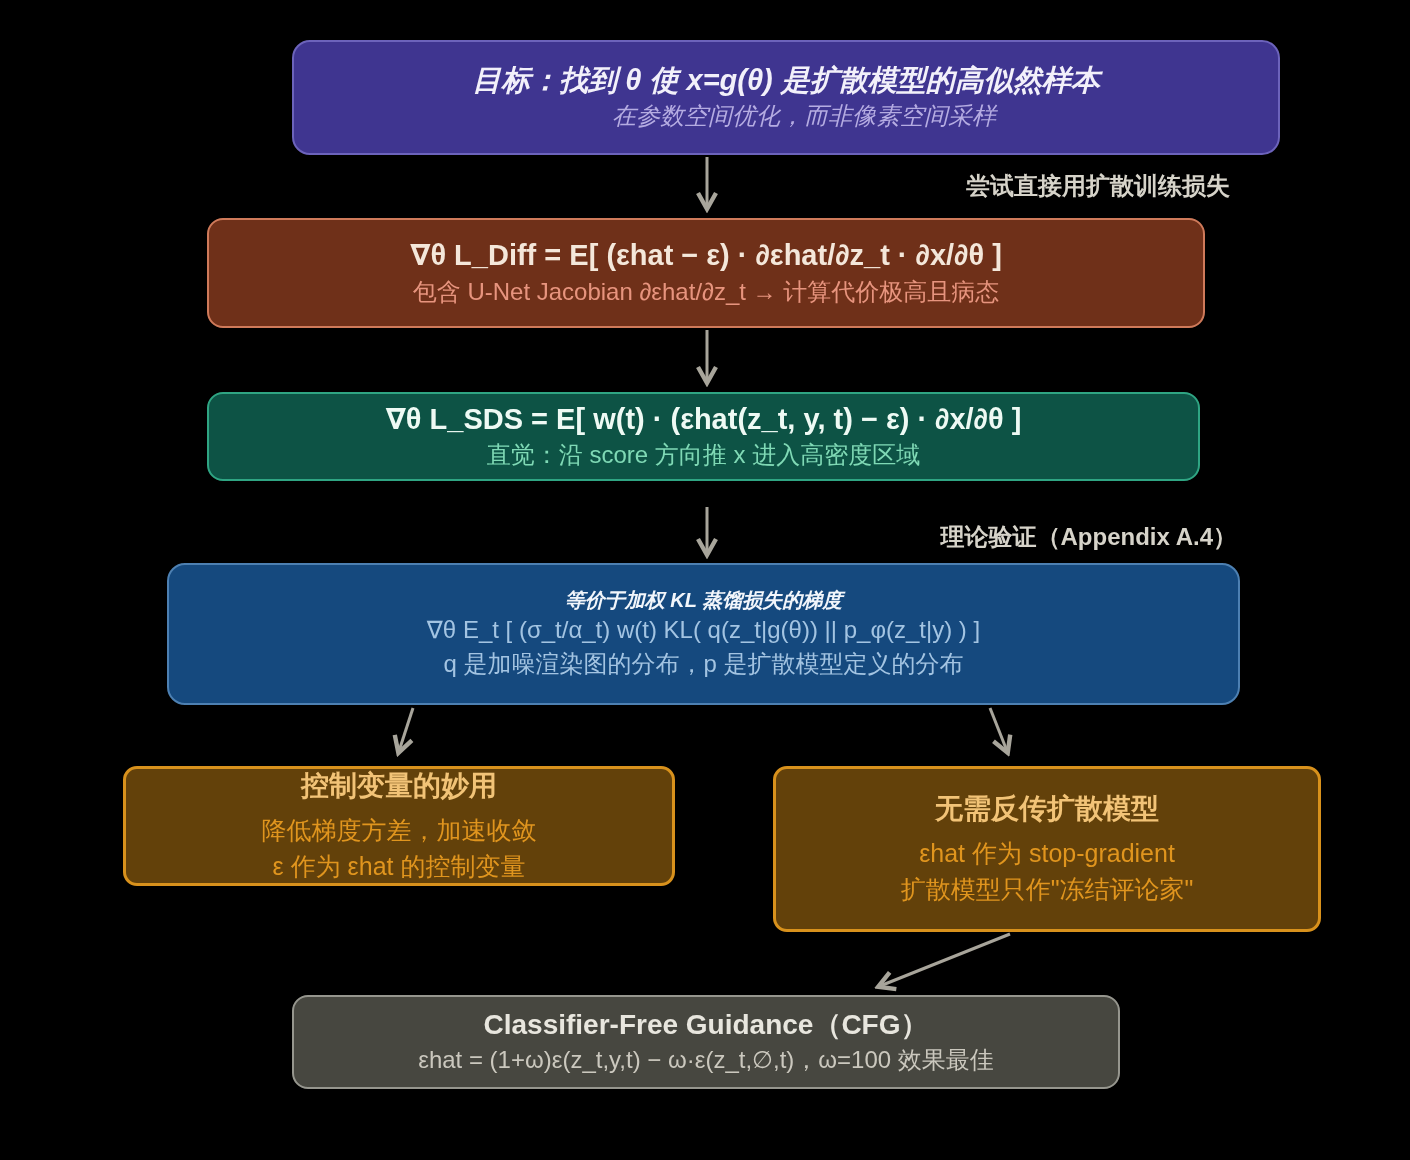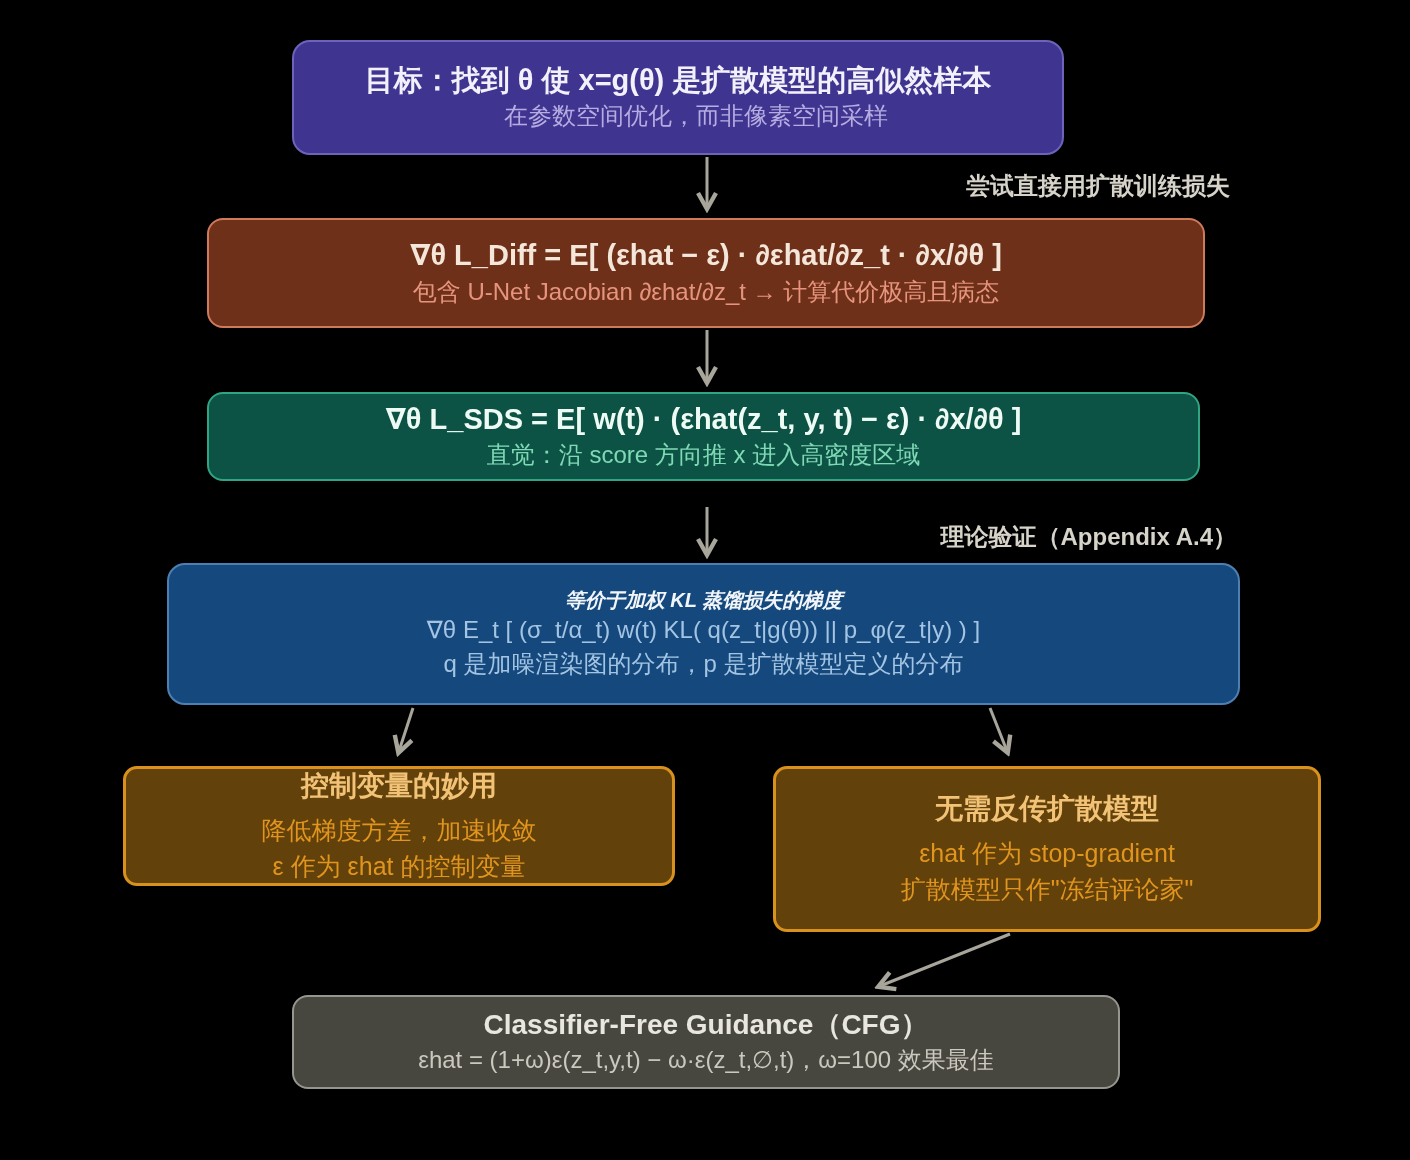--- a/index.html
+++ b/index.html
@@ -35,22 +35,22 @@
     font-weight: bold;
     font-size: 29px;
     line-height: 1.3;
   }
   .node .sub {
     font-size: 24px;
     line-height: 1.42;
   }
   
   .node-goal {
-    left: 292px; top: 40px; width: 772px; height: 115px;
-    background: #3f3590; border: 2px solid #6c63bb; border-radius: 18px;
+    left: 292px; top: 40px; width: 988px; height: 115px;
+    background: #3f3590; border: 2px solid #6c63bb; border-radius: 18px; font-style: italic;
   }
   .node-goal .title { color: #f2f0fa; }
   .node-goal .sub   { color: #b5ace2; margin-left: 36px; }
   
   .node-ldiff {
     left: 207px; top: 218px; width: 998px; height: 110px;
     background: #6f3019; border: 2px solid #cf7a5a; border-radius: 16px;
   }
   .node-ldiff .title { color: #f4e7da; }
   .node-ldiff .sub   { color: #e7947e; }

